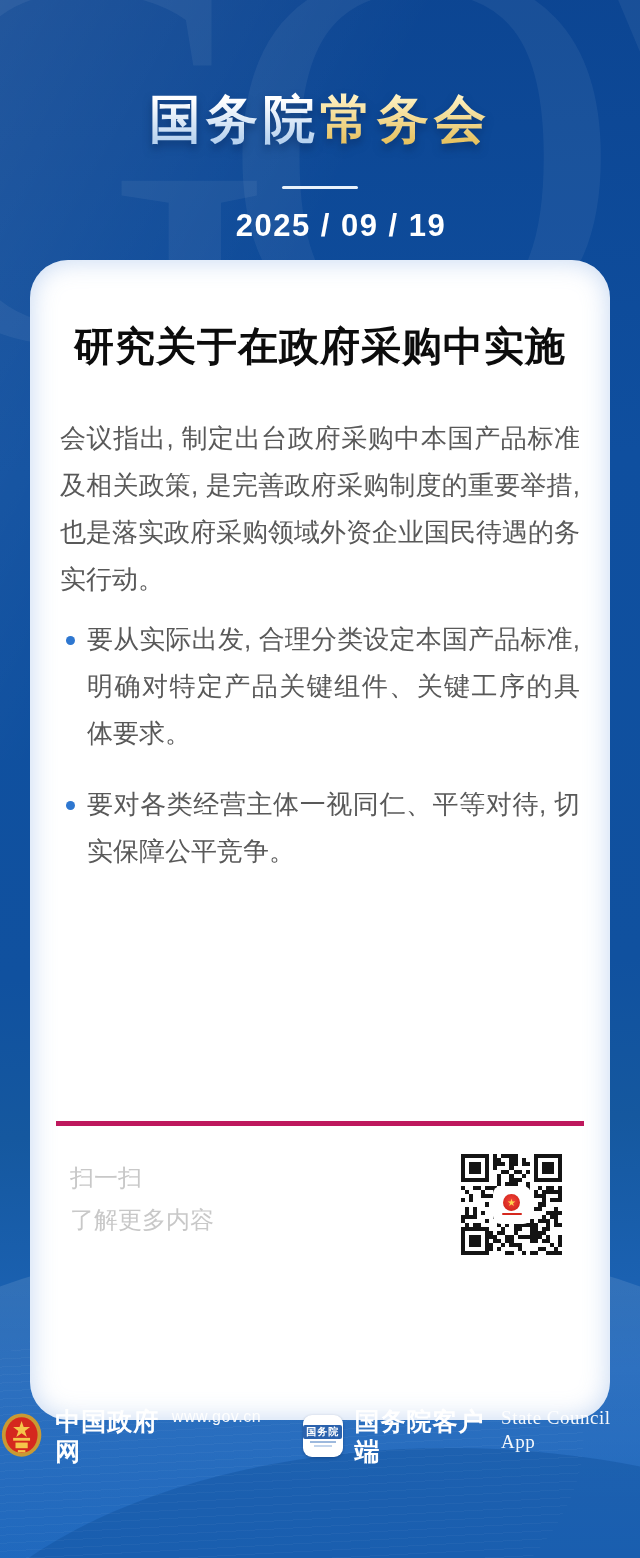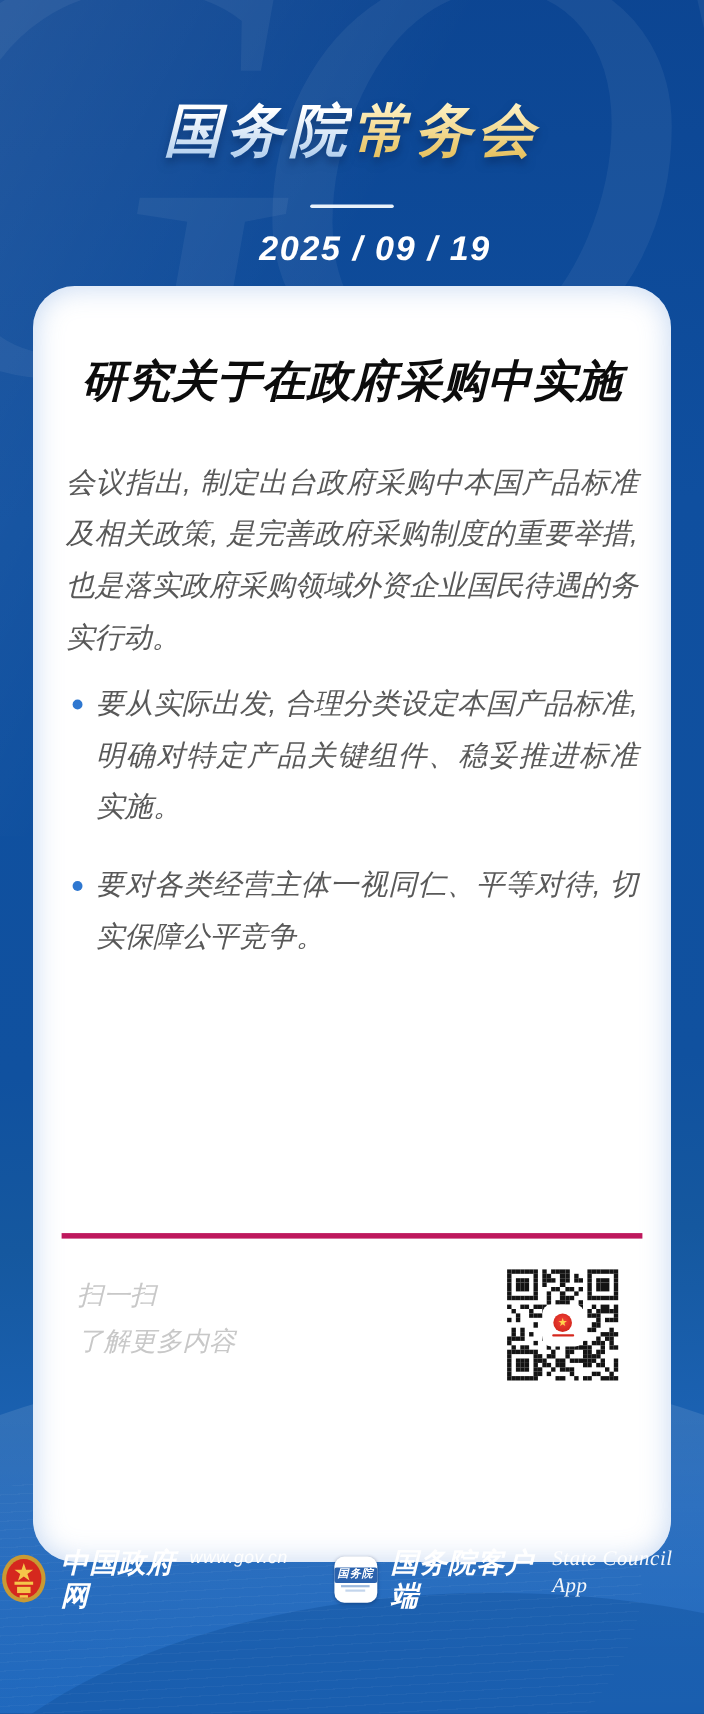--- a/index.html
+++ b/index.html
@@ -4,21 +4,20 @@
 <style>
   * { margin: 0; padding: 0; box-sizing: border-box; }
   html,body { background:#0a3d85; }
   .poster {
     position: relative;
     width: 640px; height: 1558px;
     margin: 0 auto;
     overflow: hidden;
     background: linear-gradient(178deg, #0C4592 0%, #0F4F9F 30%, #10519F 62%, #15589F 72%, #1E66BB 88%, #2069BE 100%);
     font-family: "Liberation Sans", "DejaVu Sans", sans-serif;
-    font-style: italic;
   }
   
   .watermark {
     position: absolute; left: -130px; top: -170px;
     font-family: "Liberation Serif", "DejaVu Serif", serif;
     font-size: 560px; font-weight: 400; letter-spacing: -55px;
     color: rgba(255,255,255,0.055);
     user-select: none; white-space: nowrap;
   }
   .sheen {
@@ -158,21 +157,21 @@
 
   <div class="card">
     <div class="card-heading">
       <div>研究关于在政府采购中实施</div>
     </div>
     <p class="card-intro">会议指出, 制定出台政府采购中本国产品标准及相关政策, 是完善政府采购制度的重要举措, 也是落实政府采购领域外资企业国民待遇的务实行动。</p>
 
     <div class="bullets">
       <div class="bullet">
         <span class="bullet-dot"></span>
-        <p class="bullet-text">要从实际出发, 合理分类设定本国产品标准, 明确对特定产品关键组件、稳妥推进标准实施。</p>
+        <p class="bullet-text">要从实际出发, 合理分类设定本国产品标准, 明确对特定产品关键组件、关键工序的具体要求。</p>
       </div>
       <div class="bullet">
         <span class="bullet-dot"></span>
         <p class="bullet-text">要对各类经营主体一视同仁、平等对待, 切实保障公平竞争。</p>
       </div>
     </div>
 
     <div class="scan-section">
       <div class="scan-text">
         <div>扫一扫</div>

